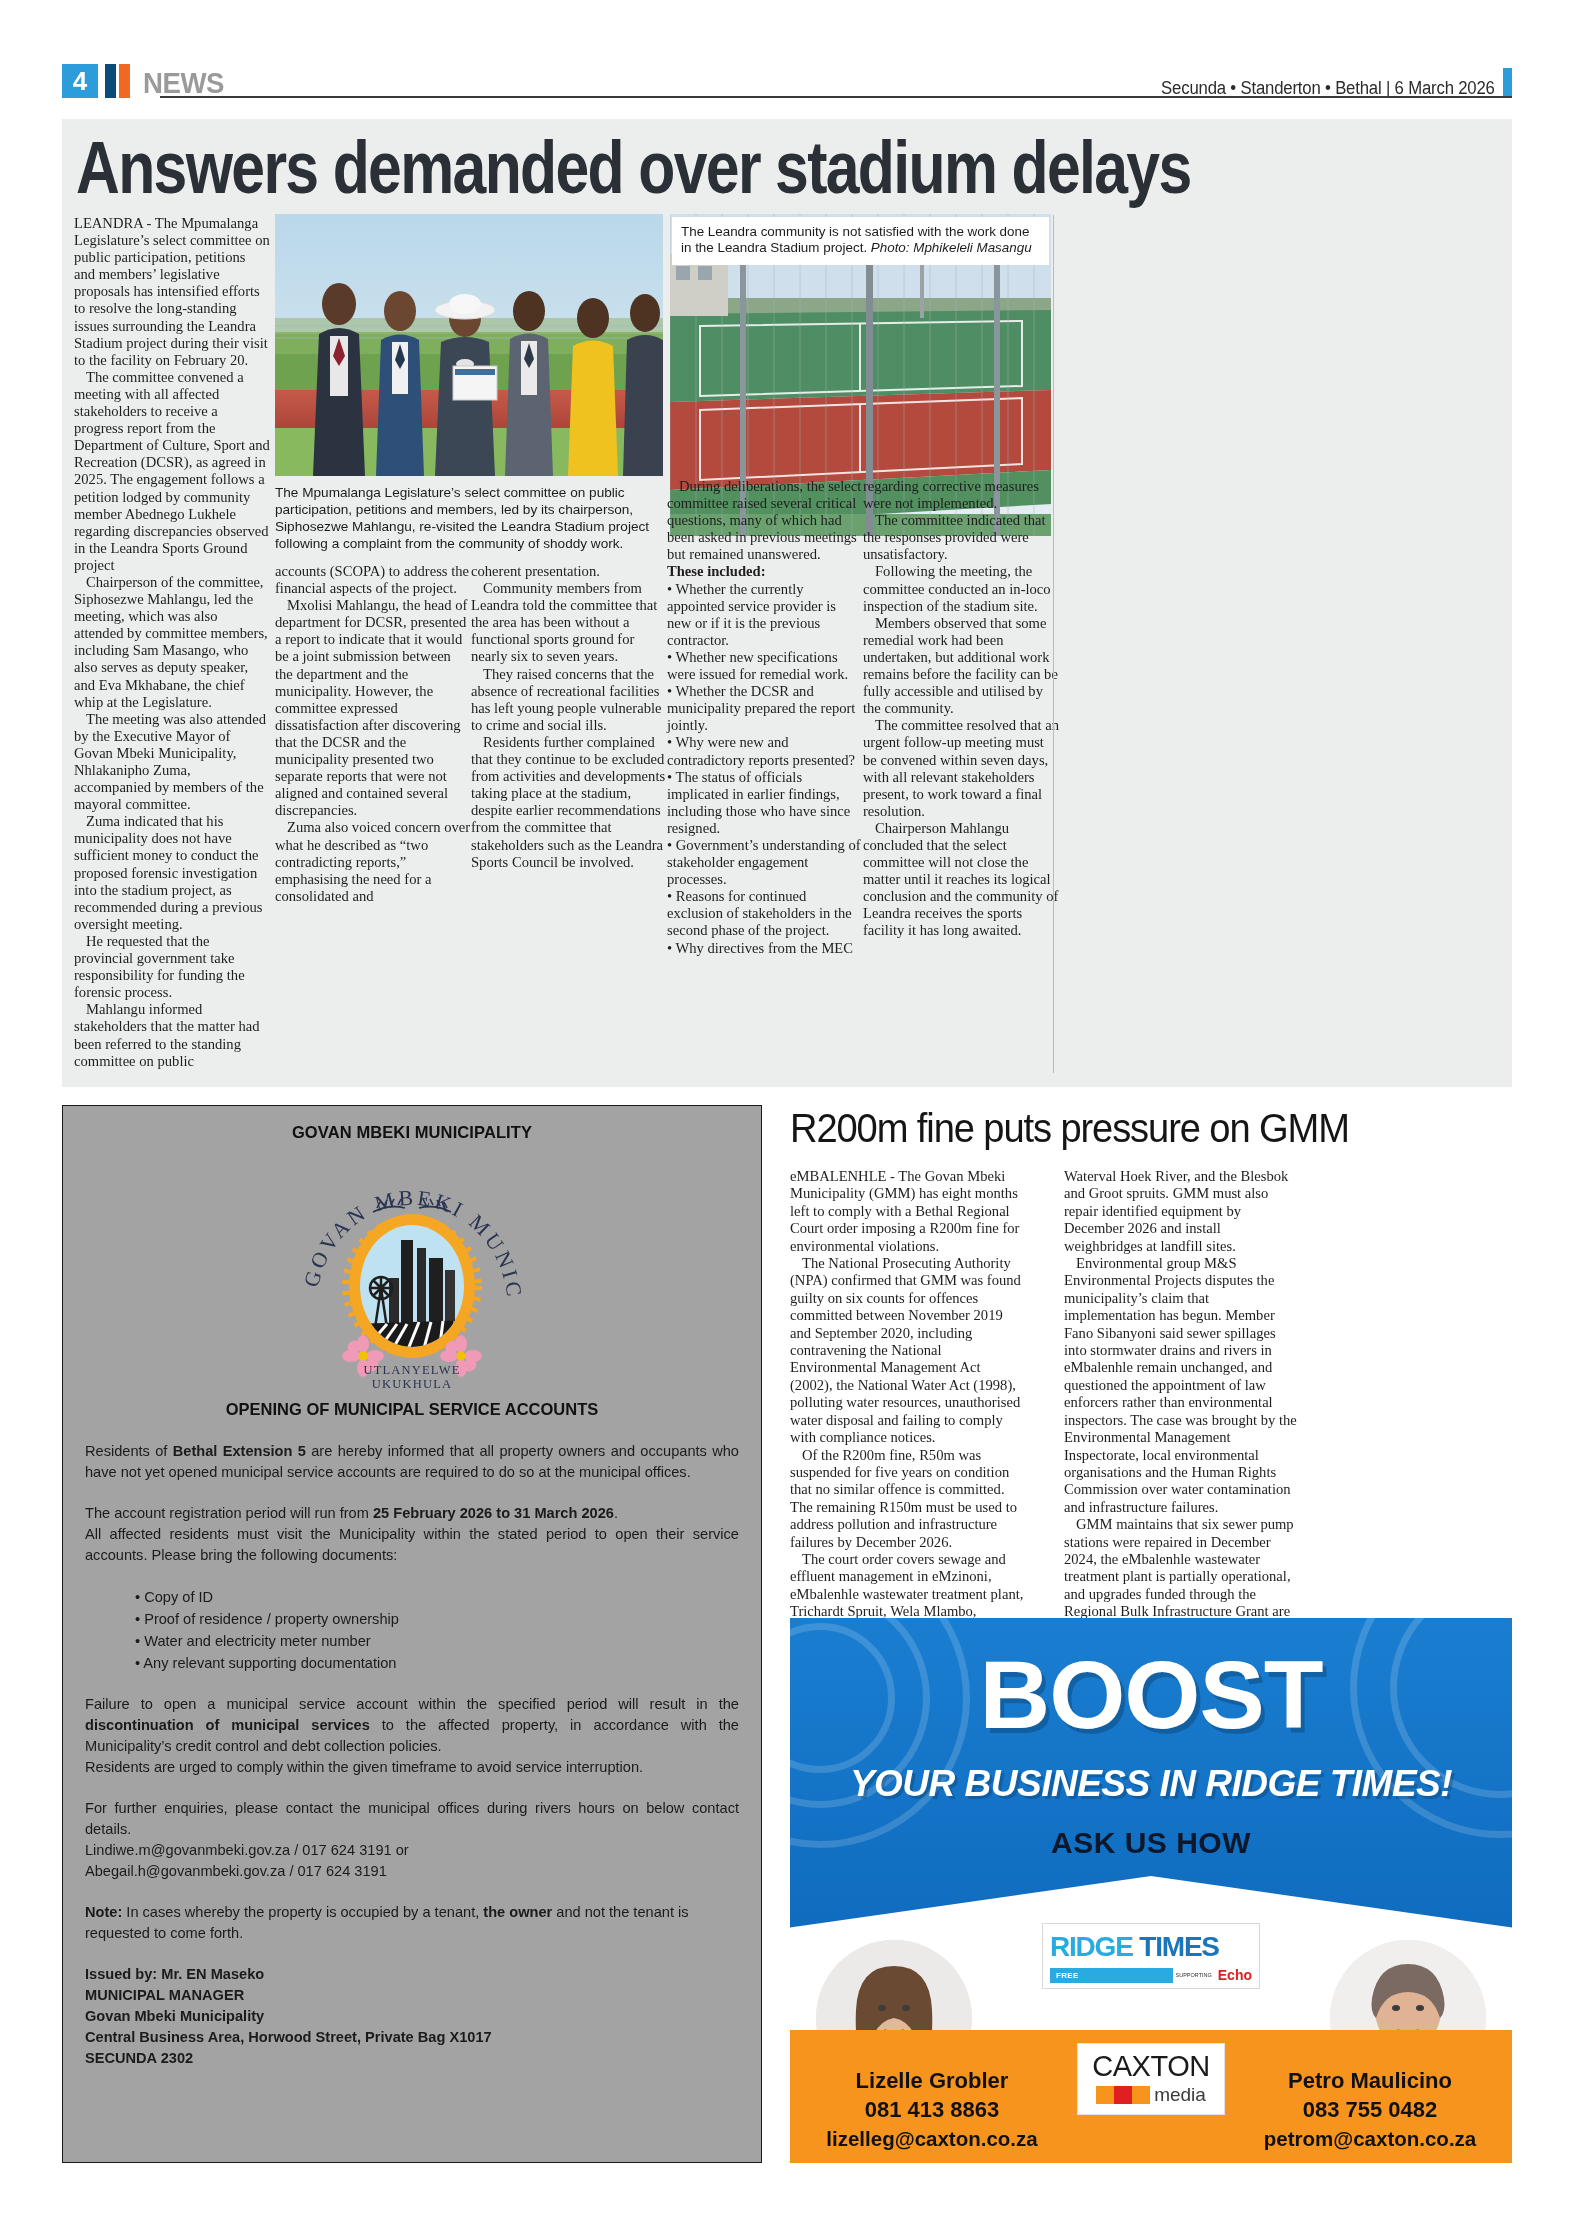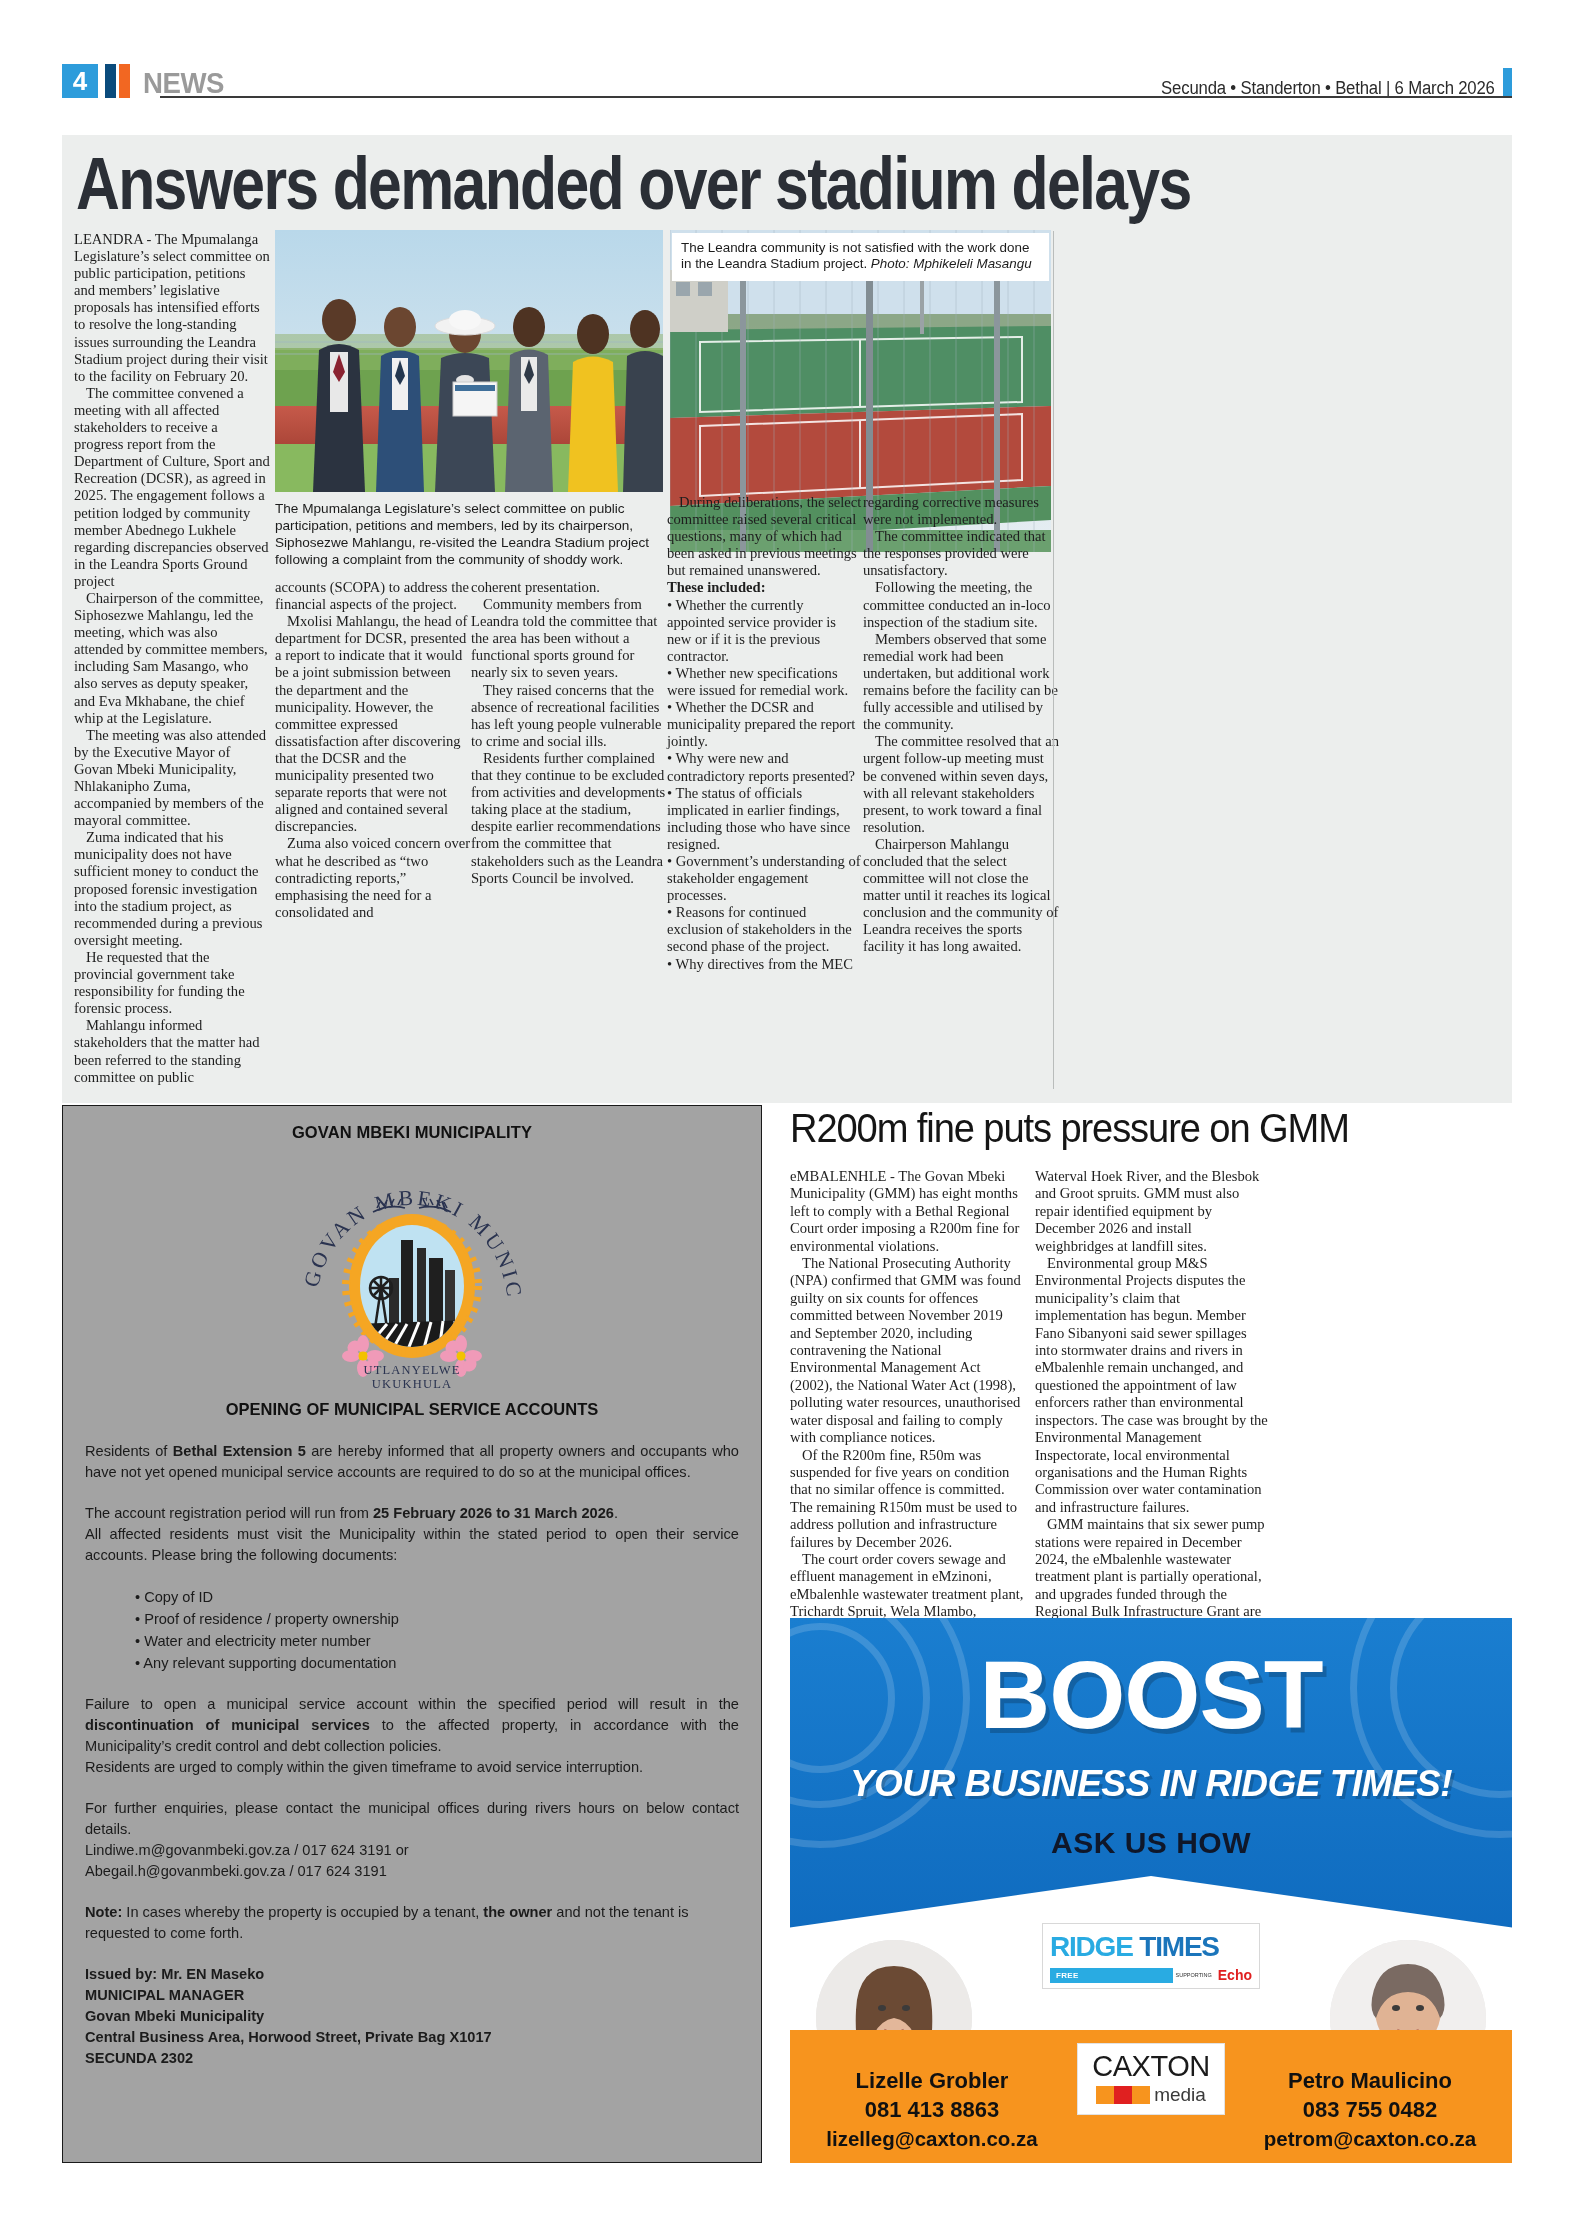--- a/index.html
+++ b/index.html
@@ -38,21 +38,20 @@
     width: 9px; height: 30px; background: #2d9cdb; margin-left: 8px;
   }
   .masthead-rule {
     position: absolute; left: 160px; top: 96px; width: 1352px; height: 2px; background: #3a3a3a;
   }
 
   
   .article-top {
     position: absolute; left: 62px; top: 119px; width: 1450px; height: 968px;
     background: #eceeed;
-    margin-top: 16px;
   }
   .headline-main {
     position: absolute; left: 14px; top: 10px;
     font-size: 74px; font-weight: bold; color: #2b2f36;
     font-family: "Liberation Sans", sans-serif;
     letter-spacing: -2.0px; line-height: 78px;
     transform: scaleX(0.82); transform-origin: left top;
     white-space: nowrap;
   }
 
@@ -130,21 +129,21 @@
   
   .r200-block {
     position: absolute; left: 790px; top: 1105px; width: 722px; height: 495px;
   }
   .r200-head {
     font-size: 41px; font-weight: normal; color: #151515;
     font-family: "Liberation Sans", sans-serif; letter-spacing: -1.2px;
     line-height: 46px; transform: scaleX(0.93); transform-origin: left top;
     white-space: nowrap;
   }
-  .r200-cols { display: flex; gap: 10px; margin-top: 17px; }
+  .r200-cols { display: flex; gap: 39px; margin-top: 17px; }
   .r200-col {
     width: 235px; font-family: "Liberation Serif", serif;
     font-size: 14.6px; line-height: 17.4px; color: #1e1e1e;
   }
   .r200-col p { text-indent: 12px; }
   .r200-col p.first { text-indent: 0; }
 
   
   .boost-ad {
     position: absolute; left: 790px; top: 1618px; width: 722px; height: 545px;

